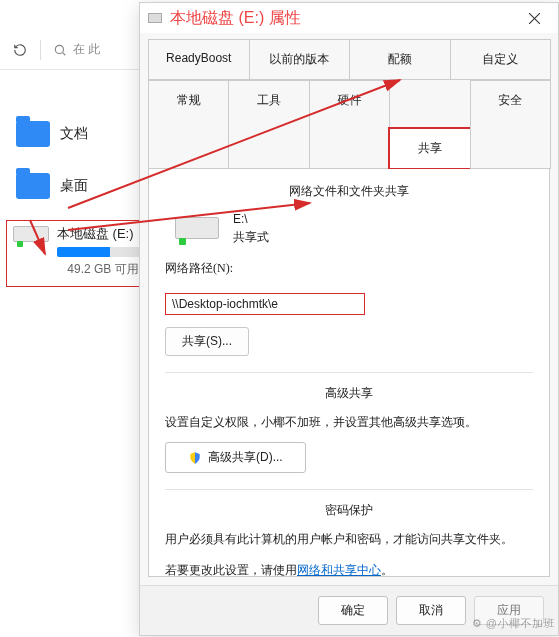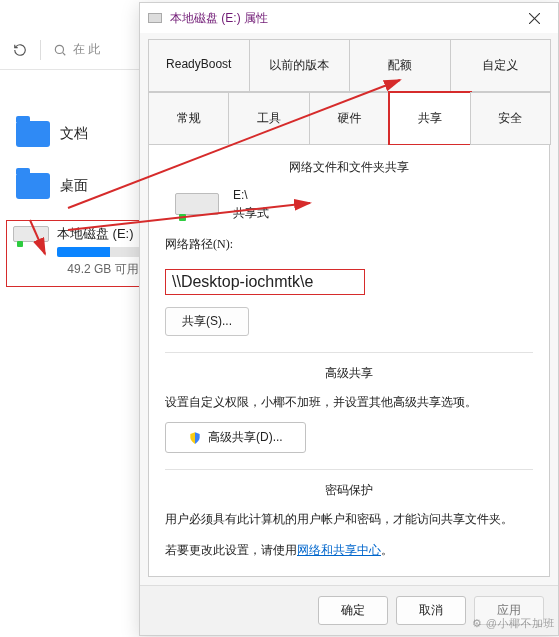--- a/index.html
+++ b/index.html
@@ -25,38 +25,38 @@
   .drive-icon::after { content:""; position:absolute; left:3px; bottom:-6px; width:6px; height:6px; background:#2ecc40; border-radius:1px; }
   .drive-name { font-size:13px; }
   .drive-bar { margin-left:44px; margin-top:4px; width:86px; height:10px; background:#e4e4e4; border-radius:2px; overflow:hidden; }
   .drive-bar-fill { height:100%; width:62%; background:#0a84ff; }
   .drive-sub { margin-left:44px; margin-top:4px; font-size:12px; color:#666;text-align:center; }
 
   
   .dialog { position:absolute; left:139px; top:2px; width:420px; height:634px; background:#f7f7f7; border:1px solid #cfcfcf; box-shadow:0 4px 18px rgba(0,0,0,.15); display:flex; flex-direction:column; }
   .titlebar { height:30px; display:flex; align-items:center; padding:0 8px; background:#fff; position:relative; }
   .title-icon { width:14px; height:10px; background:#ddd; border:1px solid #aaa; margin-right:8px; }
-  .title-text { font-size:12px; color:#701a75; }
+  .title-text { font-size:16px; color:#ef4444; }
   .title-close { position:absolute; right:6px; top:4px; width:36px; height:22px; display:flex; align-items:center; justify-content:center; color:#555; }
 
   .tabs-wrap { background:#f7f7f7; padding:6px 8px 0 8px; }
   .tabs-row { display:flex; }
-  .tab { flex:1; text-align:center; padding:17px 2px; font-size:12px; border:1px solid #ccc; background:#f7f7f7; margin-right:-1px; cursor:default; }
-  .tab.active { background:#fff; border-bottom:1px solid #fff; }
+  .tab { flex:1; text-align:center; padding:11px 2px; font-size:12px; border:1px solid #ccc; background:#f7f7f7; margin-right:-1px; cursor:default; }
+  .tab.active { background:#fff; border-bottom:1px solid #fff;margin-top:48px; }
   .tab.hl { outline:2px solid #d62b2b; outline-offset:-1px; }
 
   .content { flex:1; background:#fff; margin:0 8px 8px 8px; border:1px solid #ccc; border-top:none; padding:14px 16px 10px 16px; overflow:hidden; position:relative; }
   .section-title { font-size:12px; margin-bottom:10px;text-align:center; }
   .share-info { display:flex; align-items:center; gap:14px; margin:8px 0 14px 10px; }
   .share-drive-icon { width:44px; height:22px; background:#e9e9e9; border:1px solid #bcbcbc; border-radius:2px; position:relative; }
   .share-drive-icon::after { content:""; position:absolute; left:3px; bottom:-7px; width:7px; height:7px; background:#2ecc40; border-radius:1px; }
   .share-lines div { font-size:12px; line-height:1.5; }
 
   .path-label { font-size:12px; margin-bottom:16px;font-family:Liberation Serif, serif; }
-  .path-box { border:1px solid #d62b2b; padding:3px 6px; font-size:16px; width:200px; }
+  .path-box { border:1px solid #d62b2b; padding:3px 6px; font-size:12px; width:200px; }
   .btn { display:inline-block; padding:5px 16px; font-size:12px; border:1px solid #c8c8c8; background:#fdfdfd; border-radius:3px; margin-top:12px; }
 
   .hr { border:none; border-top:1px solid #e2e2e2; margin:16px 0 12px 0; }
   .desc { font-size:12px; color:#222; line-height:1.7; }
   .link { color:#0066cc; text-decoration:underline; }
 
   .adv-btn { display:inline-flex; align-items:center; gap:6px; padding:6px 22px; border:1px solid #c2c2c2; background:#fff; border-radius:3px; margin-top:10px; }
   .shield { width:14px; height:14px; }
 
   .dialog-buttons { display:flex; justify-content:flex-end; gap:8px; padding:10px 14px; background:#f2f2f2; border-top:1px solid #ddd; }

